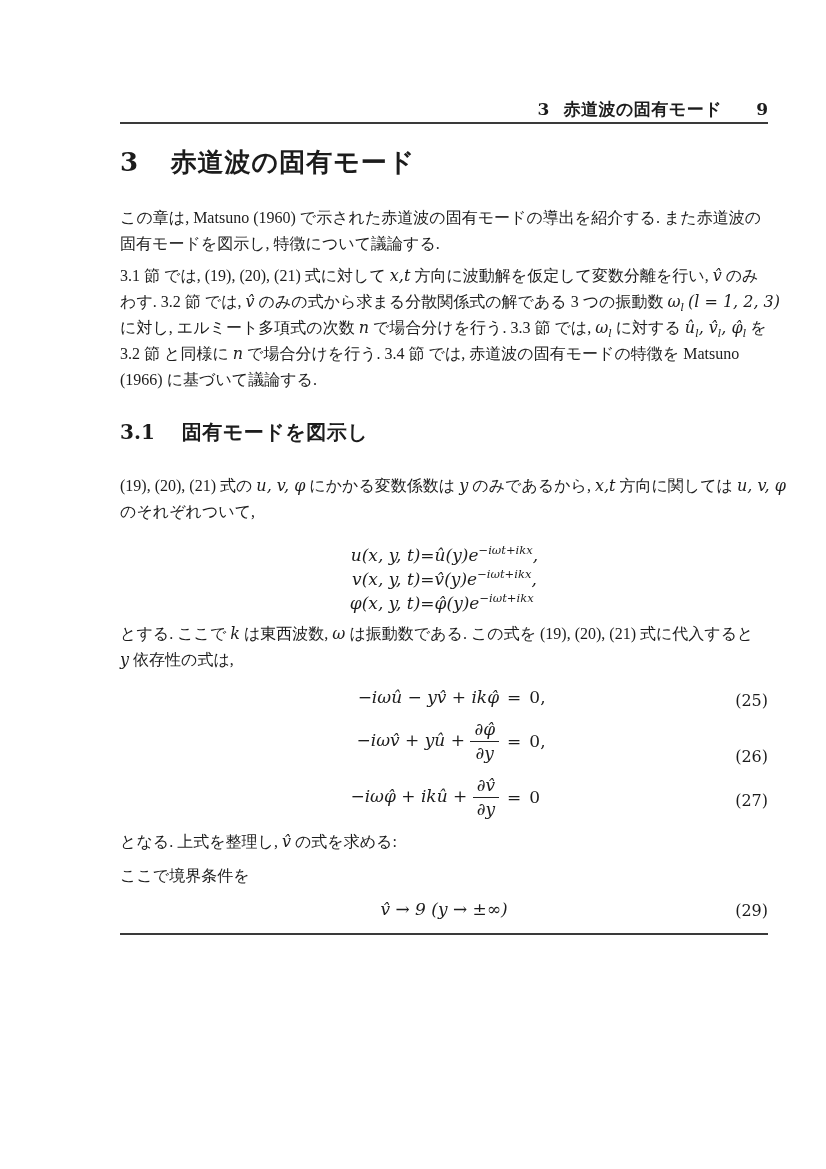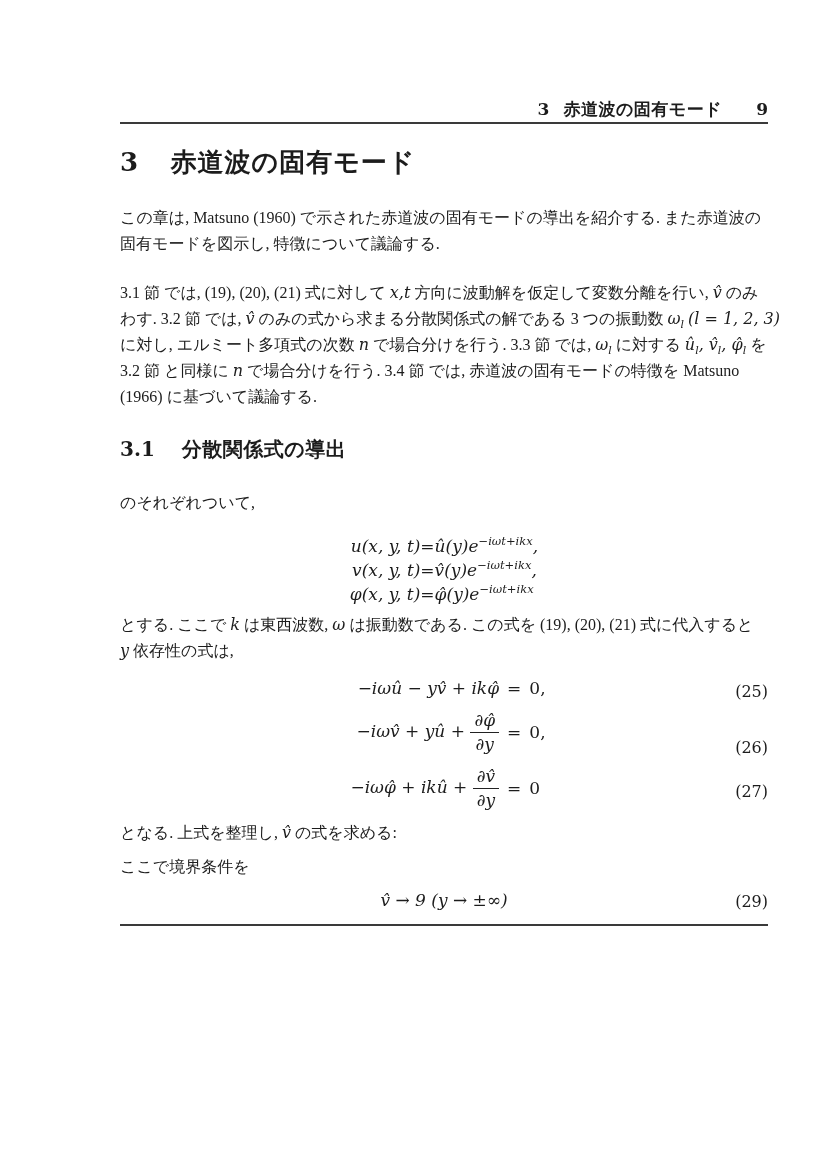--- a/index.html
+++ b/index.html
@@ -37,21 +37,21 @@
   h2.subsec{
     margin:24px 0 0 0;font-size:20px;line-height:30px;font-weight:bold;
   }
   h2.subsec .secnum{font-family:"DejaVu Serif",serif;margin-right:22px;}
   h2.subsec .sectitle{font-family:"Liberation Sans",sans-serif;letter-spacing:.5px;}
 
   
   .para{margin:0;font-size:16px;line-height:26px;}
   .para .line{display:block;white-space:nowrap;}
   .mt-p1{margin-top:24px;}
-  .mt-p2{margin-top:23px;}
+  .mt-p2{margin-top:6px;}
   .mt-p3{margin-top:26px;}
   .mt-p4{margin-top:6px;}
   .mt-p5{margin-top:4px;}
   .mt-p6{margin-top:8px;}
 
   
   .math,.mv{font-family:"DejaVu Serif",serif;font-style:italic;}
   .up{font-style:normal;font-family:"DejaVu Serif",serif;}
   sup,sub{font-size:68%;line-height:0;}
   .frac{display:inline-block;vertical-align:middle;text-align:center;line-height:1.12;}
@@ -111,24 +111,25 @@
     <p class="para mt-p2">
       <span class="line">3.1 節 では, (19), (20), (21) 式に対して <i class="mv">x,t</i> 方向に波動解を仮定して変数分離を行い, <i class="mv">v̂</i> のみ</span>
       <span class="line">わす. 3.2 節 では, <i class="mv">v̂</i> のみの式から求まる分散関係式の解である 3 つの振動数 <i class="mv">ω<sub>l</sub></i> <i class="mv">(l = 1, 2, 3)</i></span>
       <span class="line">に対し, エルミート多項式の次数 <i class="mv">n</i> で場合分けを行う. 3.3 節 では, <i class="mv">ω<sub>l</sub></i> に対する <i class="mv">û<sub>l</sub>, v̂<sub>l</sub>, φ̂<sub>l</sub></i> を</span>
       <span class="line">3.2 節 と同様に <i class="mv">n</i> で場合分けを行う. 3.4 節 では, 赤道波の固有モードの特徴を Matsuno</span>
       <span class="line">(1966) に基づいて議論する.</span>
     </p>
 
     <h2 class="subsec">
       <span class="secnum">3.1</span>
-      <span class="sectitle">分散関係式の導出</span>
+      <span class="sectitle">固有モードを図示し</span>
     </h2>
 
     <p class="para mt-p3">
+      <span class="line">(19), (20), (21) 式の <i class="mv">u, v, φ</i> にかかる変数係数は <i class="mv">y</i> のみであるから, <i class="mv">x,t</i> 方向に関しては <i class="mv">u, v, φ</i></span>
       <span class="line">のそれぞれついて,</span>
     </p>
 
     <div class="eqblock eq-wave grid3">
       <span class="cell lhs math">u(x, y, t)</span>
       <span class="cell rel">=</span>
       <span class="cell rhs math">û(y)e<sup>−iωt+ikx</sup>,</span>
       <span class="cell lhs math">v(x, y, t)</span>
       <span class="cell rel">=</span>
       <span class="cell rhs math">v̂(y)e<sup>−iωt+ikx</sup>,</span>

